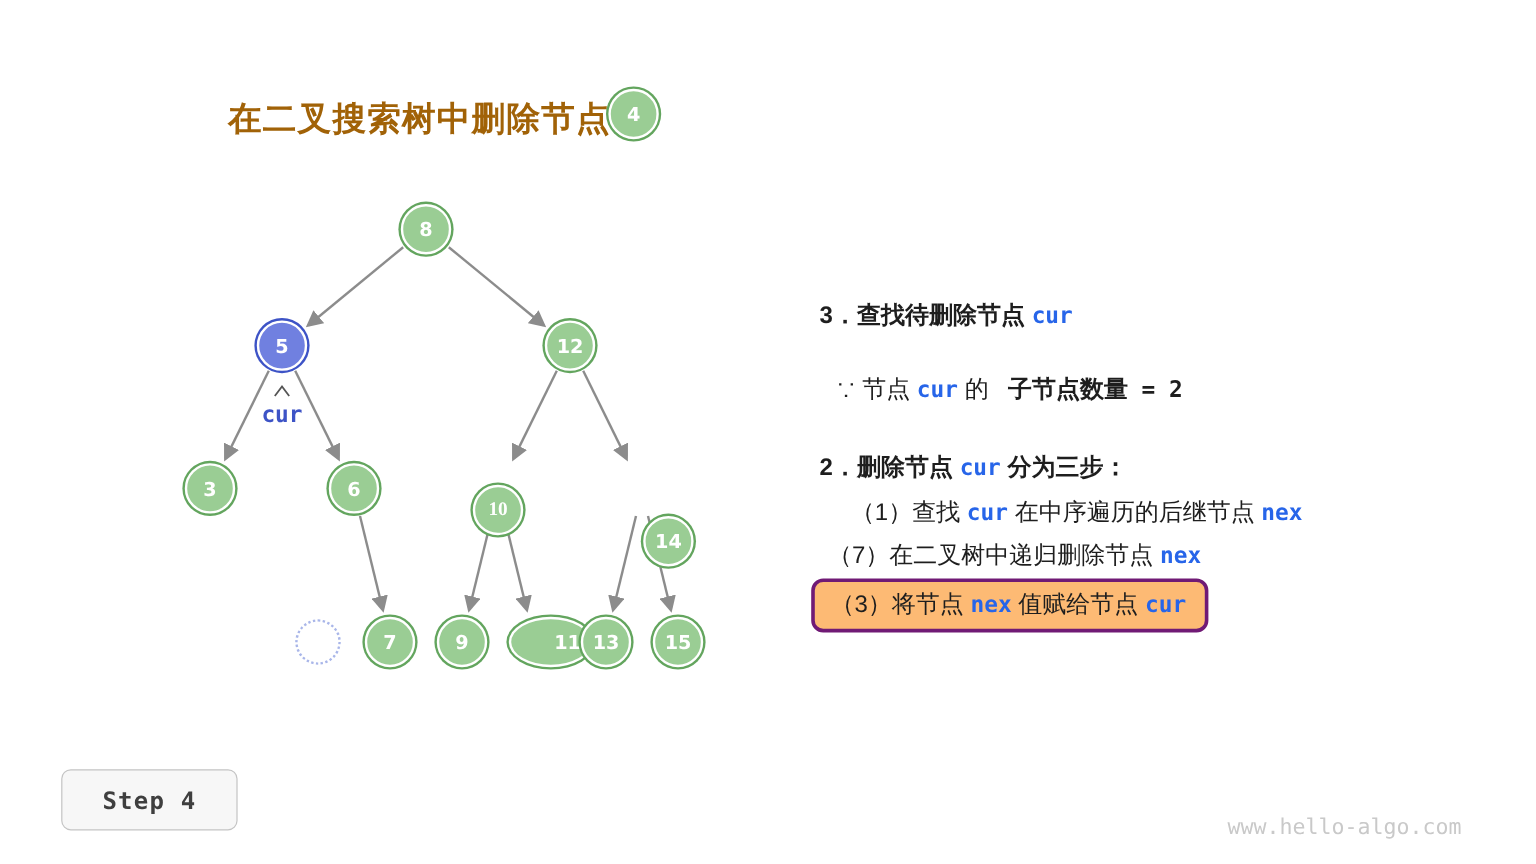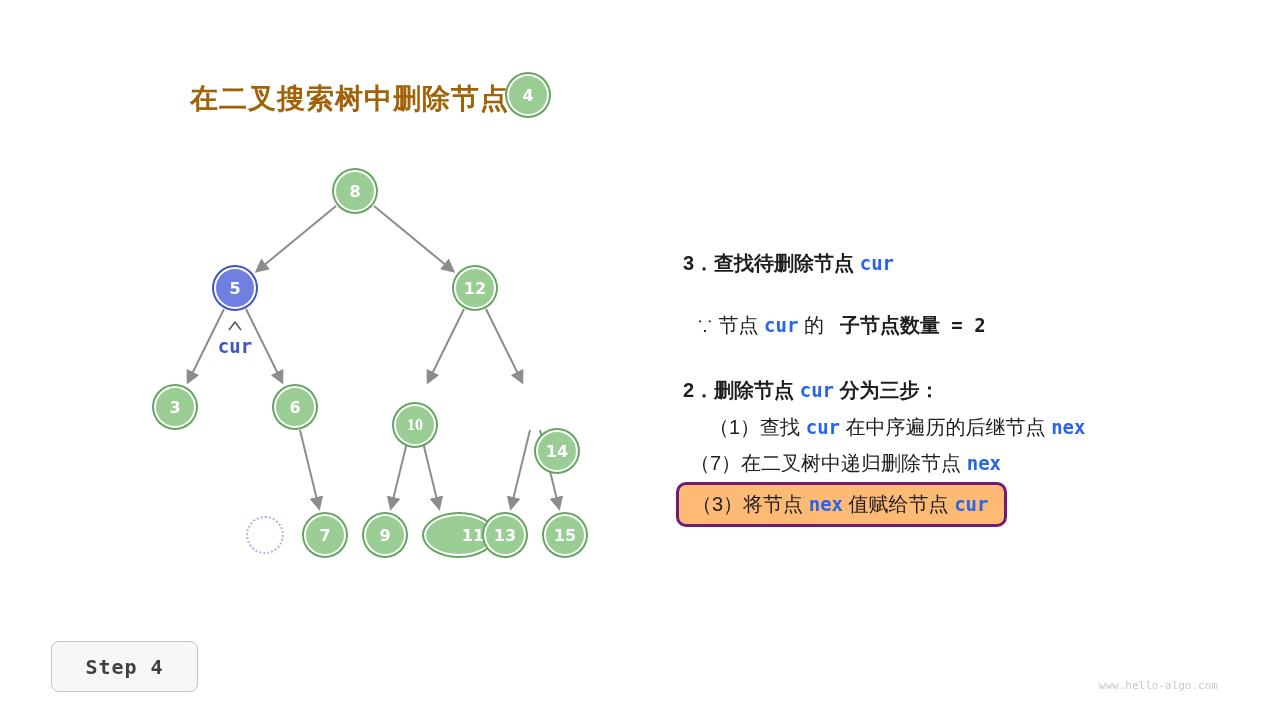--- a/index.html
+++ b/index.html
@@ -56,21 +56,21 @@
     left:35px;top:641px;width:145px;height:49px;
     background:#F7F7F7;border:1px solid #C4C4C4;border-radius:8px;
     display:flex;align-items:center;justify-content:center;
     font-family:"DejaVu Sans Mono",monospace;font-weight:bold;
     font-size:20px;color:#3f3f3f;letter-spacing:1px;margin-left:16px;
   }
 
   
   .watermark{
     right:62px;top:679px;
-    font-family:"DejaVu Sans Mono",monospace;font-size:11px;color:#C9C9C9;
+    font-family:"DejaVu Sans Mono",monospace;font-size:18px;color:#C9C9C9;
   }
 
   svg.edges{left:0;top:0;pointer-events:none;}
 </style>
 </head>
 <body>
 
 <svg class="abs edges" width="1280" height="720" viewBox="0 0 1280 720">
   <defs>
     <marker id="ah" viewBox="0 0 10 10" refX="8" refY="5" markerWidth="7" markerHeight="7" orient="auto-start-reverse">

